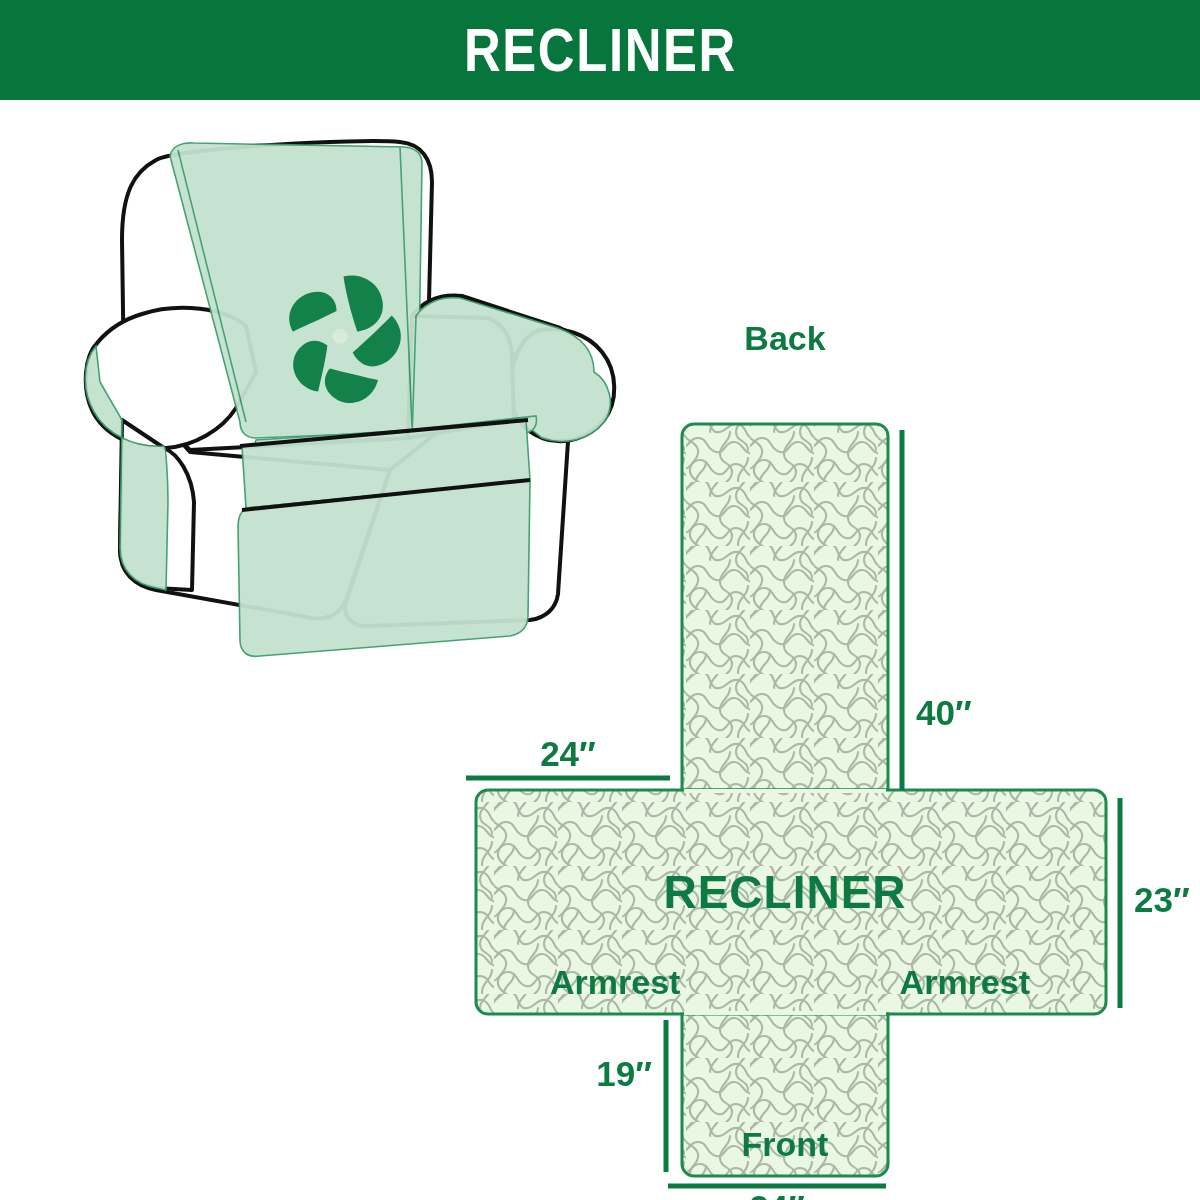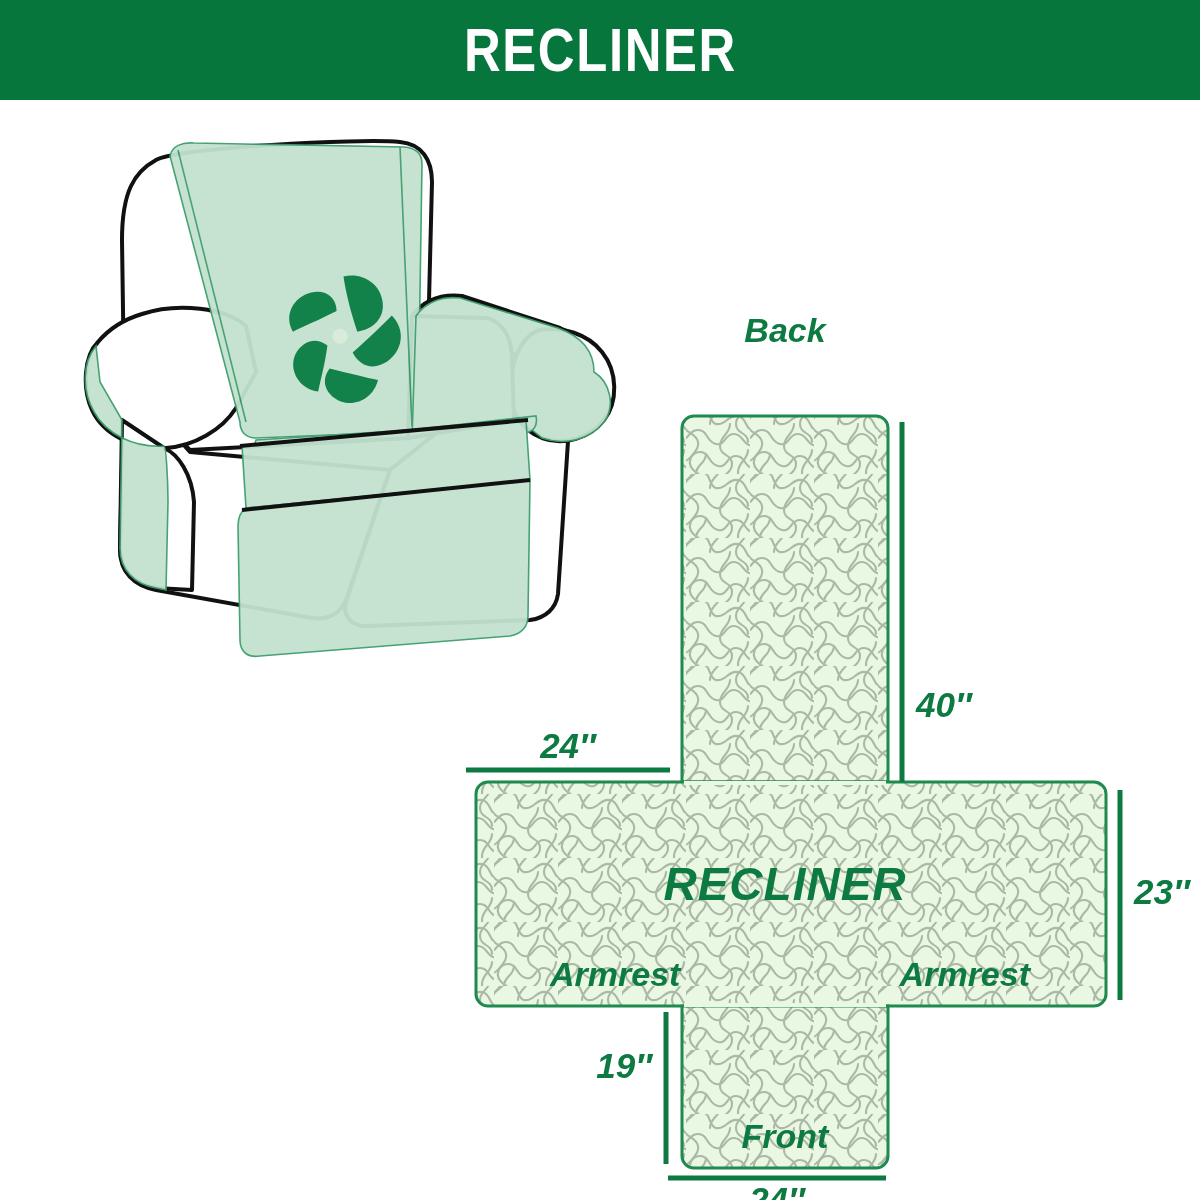--- a/index.html
+++ b/index.html
@@ -19,21 +19,21 @@
     font-size:62px;
     font-weight:bold;
     letter-spacing:2px;
     font-family:"Liberation Sans", sans-serif;
     line-height:1;
     transform:scaleX(0.82);
   }
   
   #stage{position:absolute;left:0;top:100px;width:1200px;height:1100px;}
   #chair-illustration{position:absolute;left:60px;top:20px;width:600px;height:540px;}
-  #pattern-diagram{position:absolute;left:430px;top:182px;width:770px;height:910px;font-style:italic;}
+  #pattern-diagram{position:absolute;left:430px;top:190px;width:770px;height:910px;}
   svg{display:block;overflow:visible;}
   .dim-text{
     fill:#0d7a42;font-family:"Liberation Sans", sans-serif;
     font-weight:bold;font-size:35px;
   }
   .panel-text{
     fill:#0d7a42;font-family:"Liberation Sans", sans-serif;
     font-weight:bold;font-size:34px;
   }
   .center-text{

